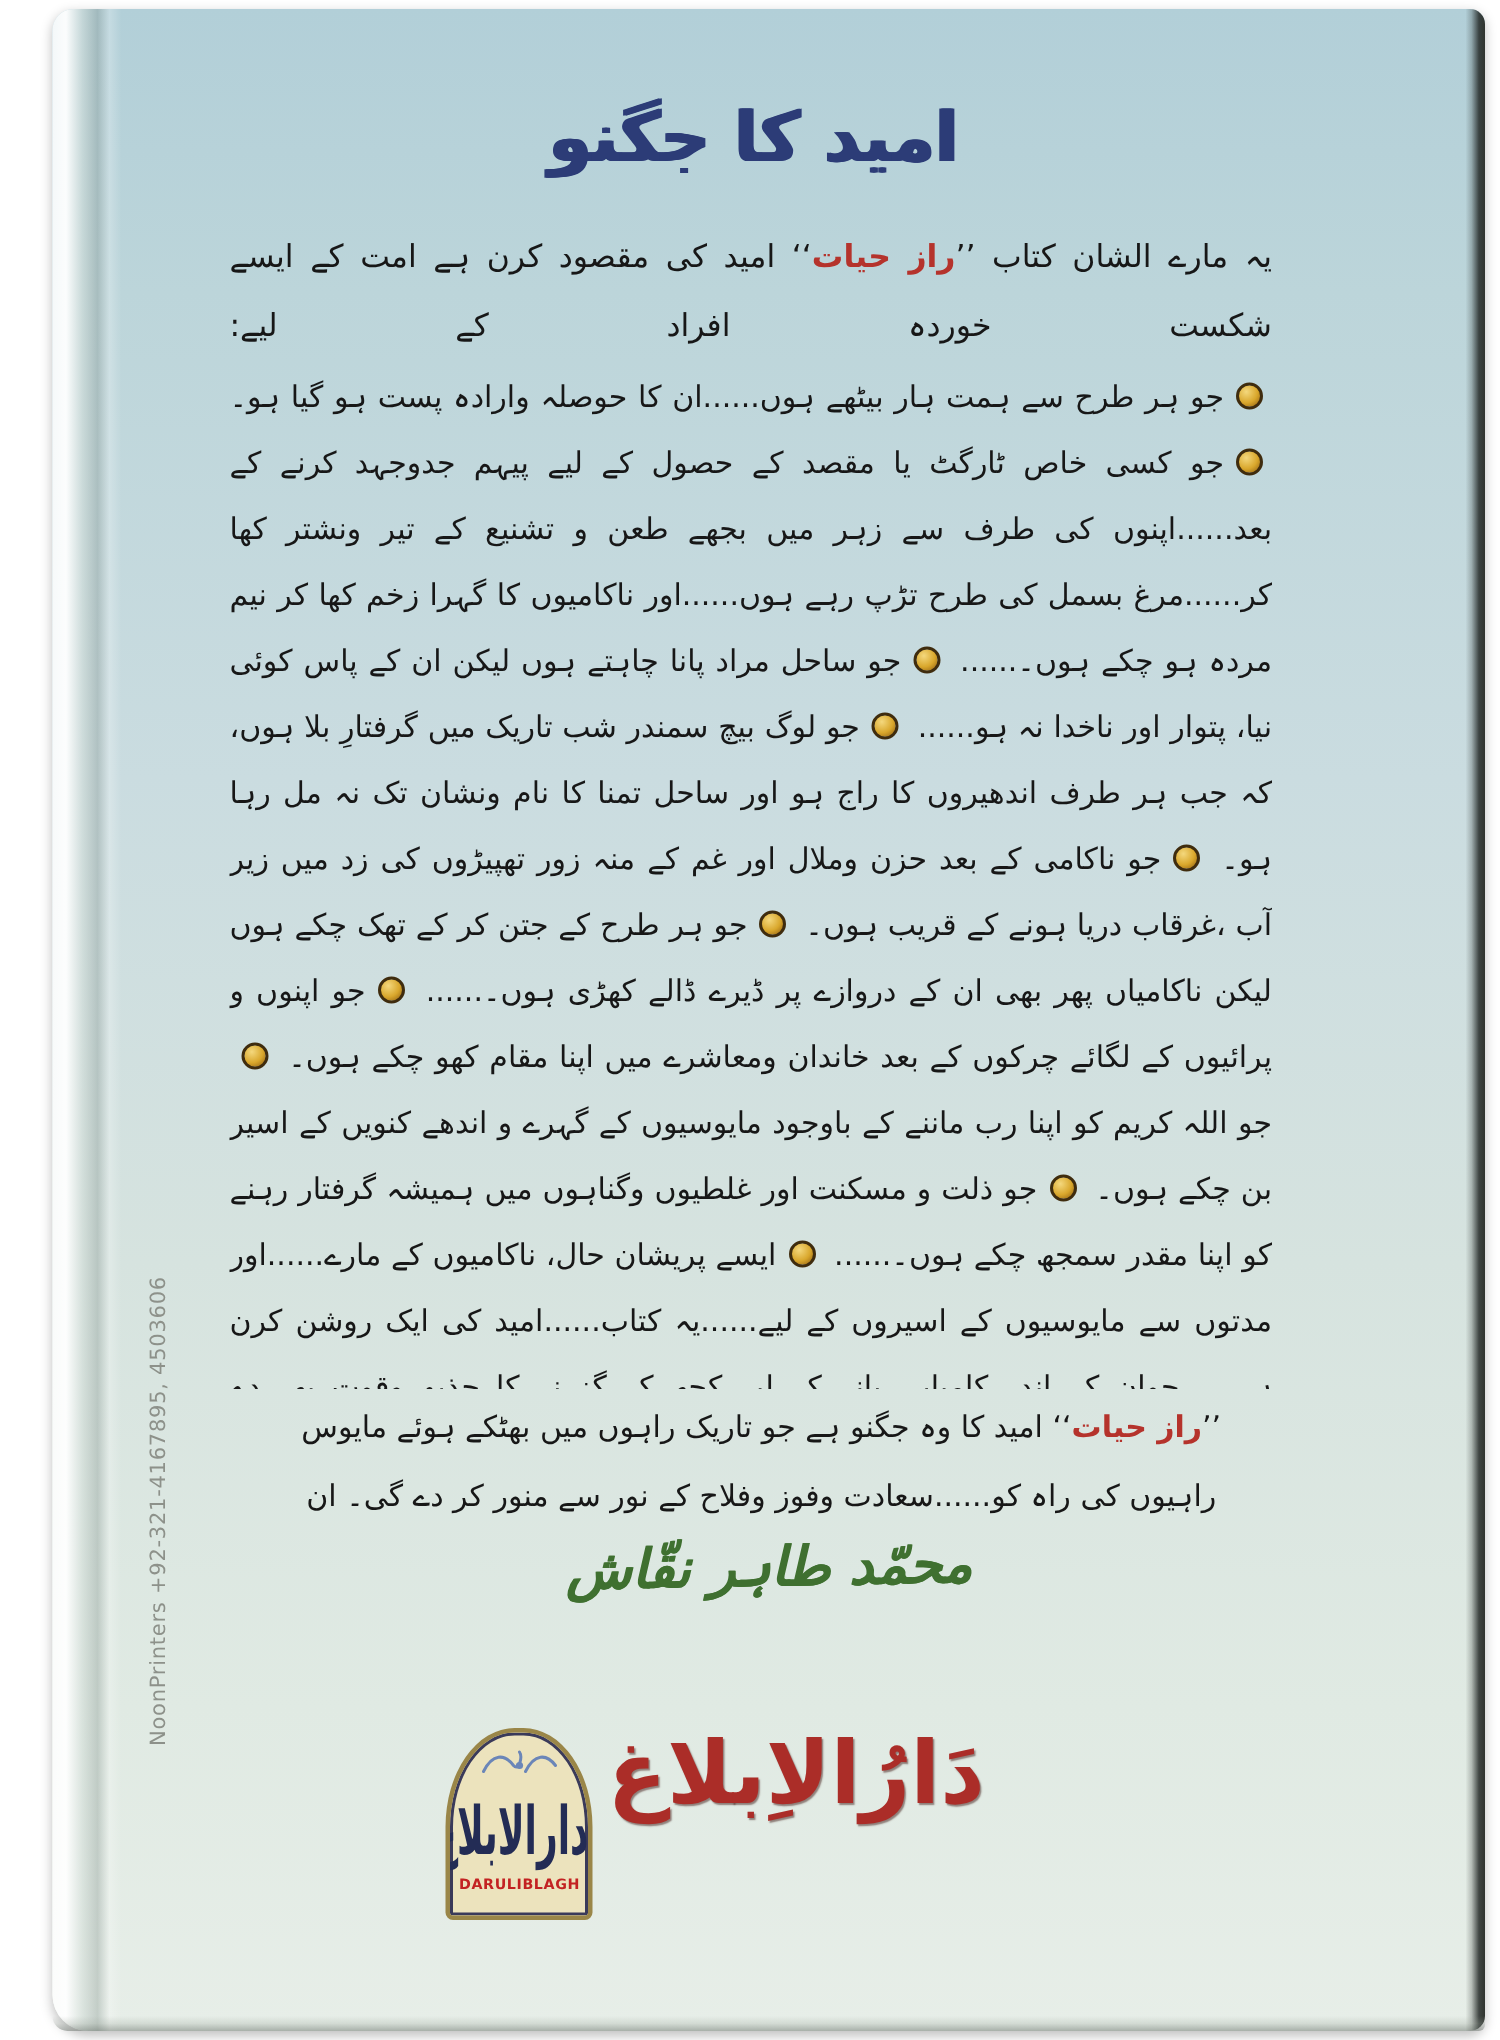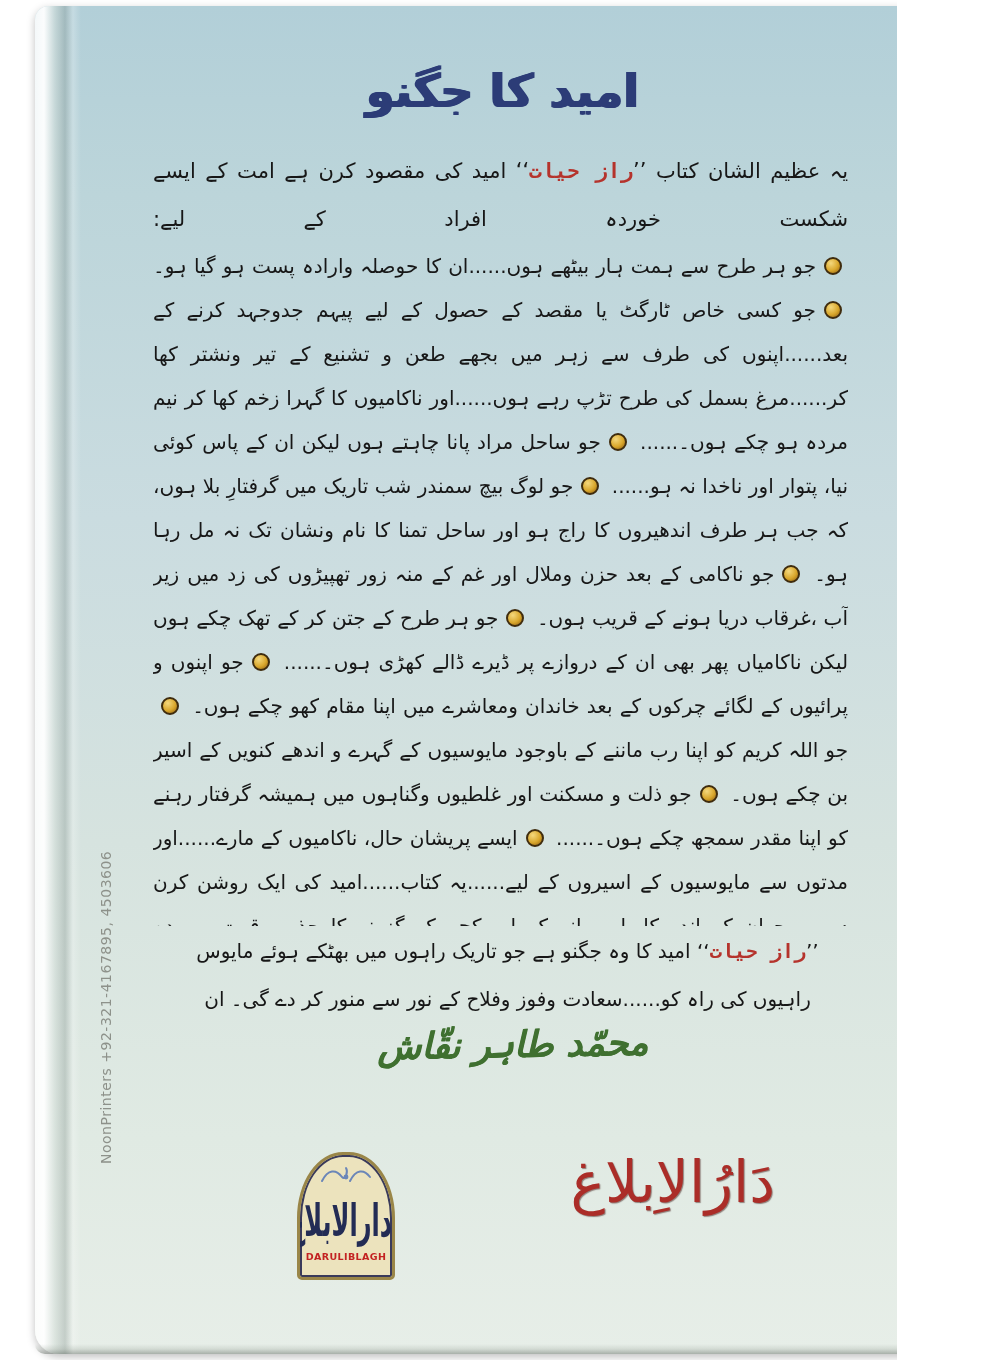--- a/index.html
+++ b/index.html
@@ -1,16 +1,16 @@
 <!DOCTYPE html>
 <html lang="ur"><head>
 <meta charset="utf-8">
 <style>
   html,body{margin:0;padding:0;background:#ffffff;}
-  .stage{position:relative;width:897px;height:1360px;overflow:hidden;
+  .stage{position:relative;width:1000px;height:1360px;overflow:hidden;
          font-family:"DejaVu Sans","Liberation Sans",sans-serif;}
   
   .book{position:absolute;left:35px;top:6px;width:955px;height:1348px;
         border-radius:14px 10px 10px 24px;
         background:linear-gradient(180deg,#b2cfd8 0%,#bcd5da 14%,#cadce0 38%,#d6e3df 62%,#e0eae3 84%,#e7eee8 100%);
         box-shadow:0 3px 8px rgba(0,0,0,.25);}
   .spine-light{position:absolute;left:0;top:0;bottom:0;width:46px;border-radius:14px 0 0 24px;
         background:linear-gradient(90deg,rgba(255,255,255,.85) 0px,rgba(255,255,255,.95) 9px,rgba(210,220,215,.55) 20px,rgba(130,145,140,.35) 30px,rgba(255,255,255,.25) 38px,rgba(255,255,255,0) 46px);}
   .edge-right{position:absolute;right:0;top:0;bottom:0;width:13px;border-radius:0 10px 10px 0;
         background:linear-gradient(90deg,rgba(40,45,42,0) 0,rgba(40,45,42,.25) 4px,rgba(35,40,38,.85) 9px,#30342f 13px);}
@@ -18,21 +18,21 @@
         background:linear-gradient(0deg,rgba(90,100,92,.45) 0,rgba(150,160,150,.25) 5px,rgba(150,160,150,0) 10px);}
   
   .cover-inner{position:absolute;left:0;top:0;right:0;bottom:0;direction:rtl;}
   .title{position:absolute;top:58px;left:0;right:20px;text-align:center;
          font-size:46px;font-weight:bold;color:#2c3c77;
          text-shadow:1px 0 0 #2c3c77, -1px 0 0 #2c3c77;}
   .content{position:absolute;left:118px;right:142px;top:142px;height:778px;overflow:hidden;
            color:#171717;}
   .intro{font-size:21px;line-height:46px;text-align:justify;text-align-last:justify;}
   .flow{font-size:20px;line-height:44px;text-align:justify;margin-top:2px;}
-  .red{color:#b5332c;font-weight:bold;font-family:Liberation Mono, monospace;}
+  .red{color:#b5332c;font-weight:bold;}
   .bullet{display:inline-block;width:14px;height:14px;border-radius:50%;
           background:radial-gradient(circle at 35% 30%,#f4d87d,#d9a72c 55%,#8a5a10 100%);
           border:2px solid #3f2c0e;vertical-align:-2px;margin:0 6px 0 8px;}
   .closing{position:absolute;left:150px;right:160px;top:922px;height:96px;overflow:hidden;
            text-align:center;font-size:20px;line-height:46px;color:#171717;}
   .signature{position:absolute;left:0;right:0;top:1018px;text-align:center;
              font-size:36px;font-weight:bold;font-style:italic;color:#3f7030;
              transform:rotate(-1deg);text-shadow:.5px 0 0 #3f7030;}
   
   .spine-text{position:absolute;left:63px;top:1158px;width:300px;transform:rotate(-90deg);
@@ -42,42 +42,42 @@
   .publisher{position:absolute;left:0;right:0;top:1142px;height:150px;}
   .emblem{position:absolute;right:595px;top:4px;width:92px;height:122px;
           background:#ece3bd;border:3px solid #9a8648;
           border-radius:46px 46px 5px 5px / 66px 66px 5px 5px;
           box-shadow:inset 0 0 0 2px #3a3a5a;text-align:center;overflow:hidden;direction:rtl;}
   .emblem .ornament{display:block;margin-top:8px;height:26px;color:#6b86b8;}
   .emblem .callig{display:block;font-size:24px;font-weight:bold;color:#232c55;
                   transform:scaleY(1.85);margin-top:18px;letter-spacing:-1px;}
   .emblem .latin{display:block;margin-top:16px;font-size:9.5px;font-weight:bold;color:#c32222;
                  letter-spacing:.4px;direction:ltr;}
-  .pub-name{position:absolute;right:215px;top:0px;width:370px;text-align:right;
-            font-size:58px;font-weight:normal;color:#ab2d28;direction:rtl;
+  .pub-name{position:absolute;right:215px;top:0px;width:370px;text-align:left;
+            font-size:58px;font-weight:bold;color:#ab2d28;direction:rtl;
             text-shadow:1px 1px 1px rgba(60,20,15,.5);}
   .pub-tagline{position:absolute;right:200px;top:102px;width:400px;text-align:center;
                font-size:21px;font-weight:bold;color:#23304f;direction:rtl;
                text-shadow:.5px .5px 0 rgba(20,25,50,.6);}
 </style>
 </head>
 <body>
 
 <div class="stage">
   <div class="book">
     <div class="spine-light"></div>
     <div class="edge-right"></div>
     <div class="edge-bottom"></div>
 
     <div class="cover-inner">
 
       <div class="title">امید کا جگنو</div>
 
       <div class="content">
-        <div class="intro"><span>یہ عظیم الشان کتاب ’’</span><span class="red">راز حیات</span><span>‘‘ امید کی مقصود کرن ہے امت کے ایسے شکست خوردہ افراد کے لیے:</span></div>
+        <div class="intro"><span>یہ مارے الشان کتاب ’’</span><span class="red">راز حیات</span><span>‘‘ امید کی مقصود کرن ہے امت کے ایسے شکست خوردہ افراد کے لیے:</span></div>
         <div class="flow"><span class="bullet"></span><span>جو ہر طرح سے ہمت ہار بیٹھے ہوں......ان کا حوصلہ وارادہ پست ہو گیا ہو۔ </span><span class="bullet"></span><span>جو کسی خاص ٹارگٹ یا مقصد کے حصول کے لیے پیہم جدوجہد کرنے کے بعد......اپنوں کی طرف سے زہر میں بجھے طعن و تشنیع کے تیر ونشتر کھا کر......مرغ بسمل کی طرح تڑپ رہے ہوں......اور ناکامیوں کا گہرا زخم کھا کر نیم مردہ ہو چکے ہوں۔...... </span><span class="bullet"></span><span>جو ساحل مراد پانا چاہتے ہوں لیکن ان کے پاس کوئی نیا، پتوار اور ناخدا نہ ہو...... </span><span class="bullet"></span><span>جو لوگ بیچ سمندر شب تاریک میں گرفتارِ بلا ہوں، کہ جب ہر طرف اندھیروں کا راج ہو اور ساحل تمنا کا نام ونشان تک نہ مل رہا ہو۔ </span><span class="bullet"></span><span>جو ناکامی کے بعد حزن وملال اور غم کے منہ زور تھپیڑوں کی زد میں زیر آب ،غرقاب دریا ہونے کے قریب ہوں۔ </span><span class="bullet"></span><span>جو ہر طرح کے جتن کر کے تھک چکے ہوں لیکن ناکامیاں پھر بھی ان کے دروازے پر ڈیرے ڈالے کھڑی ہوں۔...... </span><span class="bullet"></span><span>جو اپنوں و پرائیوں کے لگائے چرکوں کے بعد خاندان ومعاشرے میں اپنا مقام کھو چکے ہوں۔ </span><span class="bullet"></span><span>جو اللہ کریم کو اپنا رب ماننے کے باوجود مایوسیوں کے گہرے و اندھے کنویں کے اسیر بن چکے ہوں۔ </span><span class="bullet"></span><span>جو ذلت و مسکنت اور غلطیوں وگناہوں میں ہمیشہ گرفتار رہنے کو اپنا مقدر سمجھ چکے ہوں۔...... </span><span class="bullet"></span><span>ایسے پریشان حال، ناکامیوں کے مارے......اور مدتوں سے مایوسیوں کے اسیروں کے لیے......یہ کتاب......امید کی ایک روشن کرن ہے......جوان کے اندر کامیابی پانے کے لیے کچھ کر گزرنے کا جذبہ وقوت بھر دے گی......اور ان کو کامیابی وکامرانی اور بلند مقام پانے کی منزل مقصود تک پہنچنے کا راز بتائے گی......ہر طرف چھائے ہوئے ظلم وجبر کے گھٹا ٹوپ اندھیروں میں......روشنی کا آفتاب وماہتاب ثابت ہوگی۔ </span></div>
       </div>
 
       <div class="closing"><span>’’</span><span class="red">راز حیات</span><span>‘‘ امید کا وہ جگنو ہے جو تاریک راہوں میں بھٹکے ہوئے مایوس راہیوں کی راہ کو......سعادت وفوز وفلاح کے نور سے منور کر دے گی۔ ان شاء اللہ</span></div>
 
       <div class="signature">محمّد طاہر نقّاش</div>
 
       <div class="spine-text">NoonPrinters +92-321-4167895, 4503606</div>
 
       <div class="publisher">

